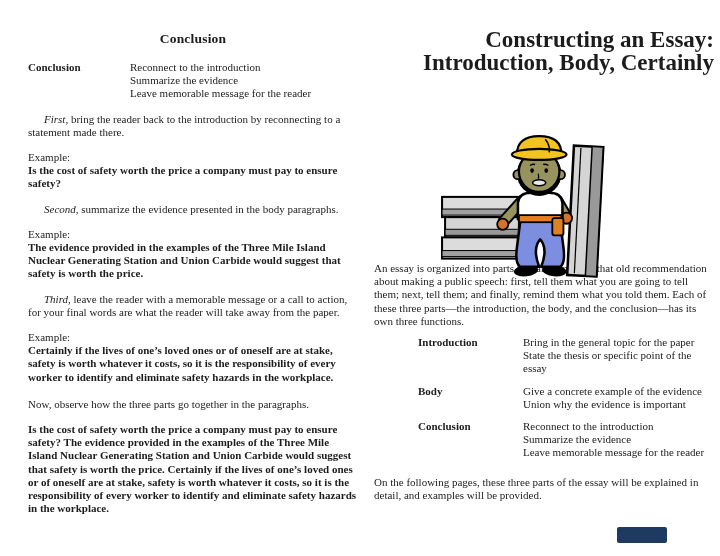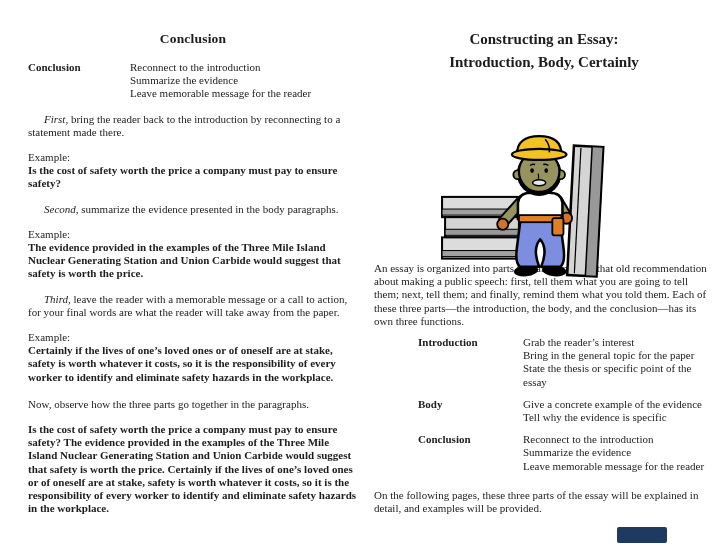--- a/index.html
+++ b/index.html
@@ -25,21 +25,21 @@
   .deflabel { width:102px; flex:0 0 102px; font-weight:bold; }
   .defitems { flex:1; }
   .ex-label { display:block; }
   .ex-text  { display:block; font-weight:bold; }
   i { font-style:italic;margin-left:16px; }
   b, .bold { font-weight:bold; }
 
   
   .right-title {
     margin-top:26px;
-    font-size:15px; line-height:23px; font-weight:bold; text-align:center;
+    font-size:23px; line-height:23px; font-weight:bold; text-align:right;
   }
   .clipart {
     position:absolute; left:64px; top:102px; width:172px; height:150px;
   }
   .clipart svg { width:100%; height:100%; display:block; }
   .intro-para { margin-top:188px; margin-bottom:8px; }
   .part-row { margin-bottom:9px; }
   .deflabel-r { width:105px; flex:0 0 105px; font-weight:bold;margin-left:44px; }
   .closing { margin-top:16px; }
 
@@ -157,30 +157,29 @@
       </g>
     </svg>
   </div>
 
   <p class="txt intro-para">An essay is organized into parts that are similar to that old recommendation about making a public speech: first, tell them what you are going to tell them; next, tell them; and finally, remind them what you told them. Each of these three parts—the introduction, the body, and the conclusion—has its own three functions.</p>
 
   <div>
     <div class="defrow txt part-row">
       <div class="deflabel-r">Introduction</div>
       <div class="defitems">
-        <div>Grab the reader’s interest</div>
         <div>Bring in the general topic for the paper</div>
         <div>State the thesis or specific point of the essay</div>
       </div>
     </div>
     <div class="defrow txt part-row">
       <div class="deflabel-r">Body</div>
       <div class="defitems">
         <div>Give a concrete example of the evidence</div>
-        <div>Tell why the evidence is specific</div>
+        <div>Union why the evidence is important</div>
       </div>
     </div>
     <div class="defrow txt part-row">
       <div class="deflabel-r">Conclusion</div>
       <div class="defitems">
         <div>Reconnect to the introduction</div>
         <div>Summarize the evidence</div>
         <div>Leave memorable message for the reader</div>
       </div>
     </div>

